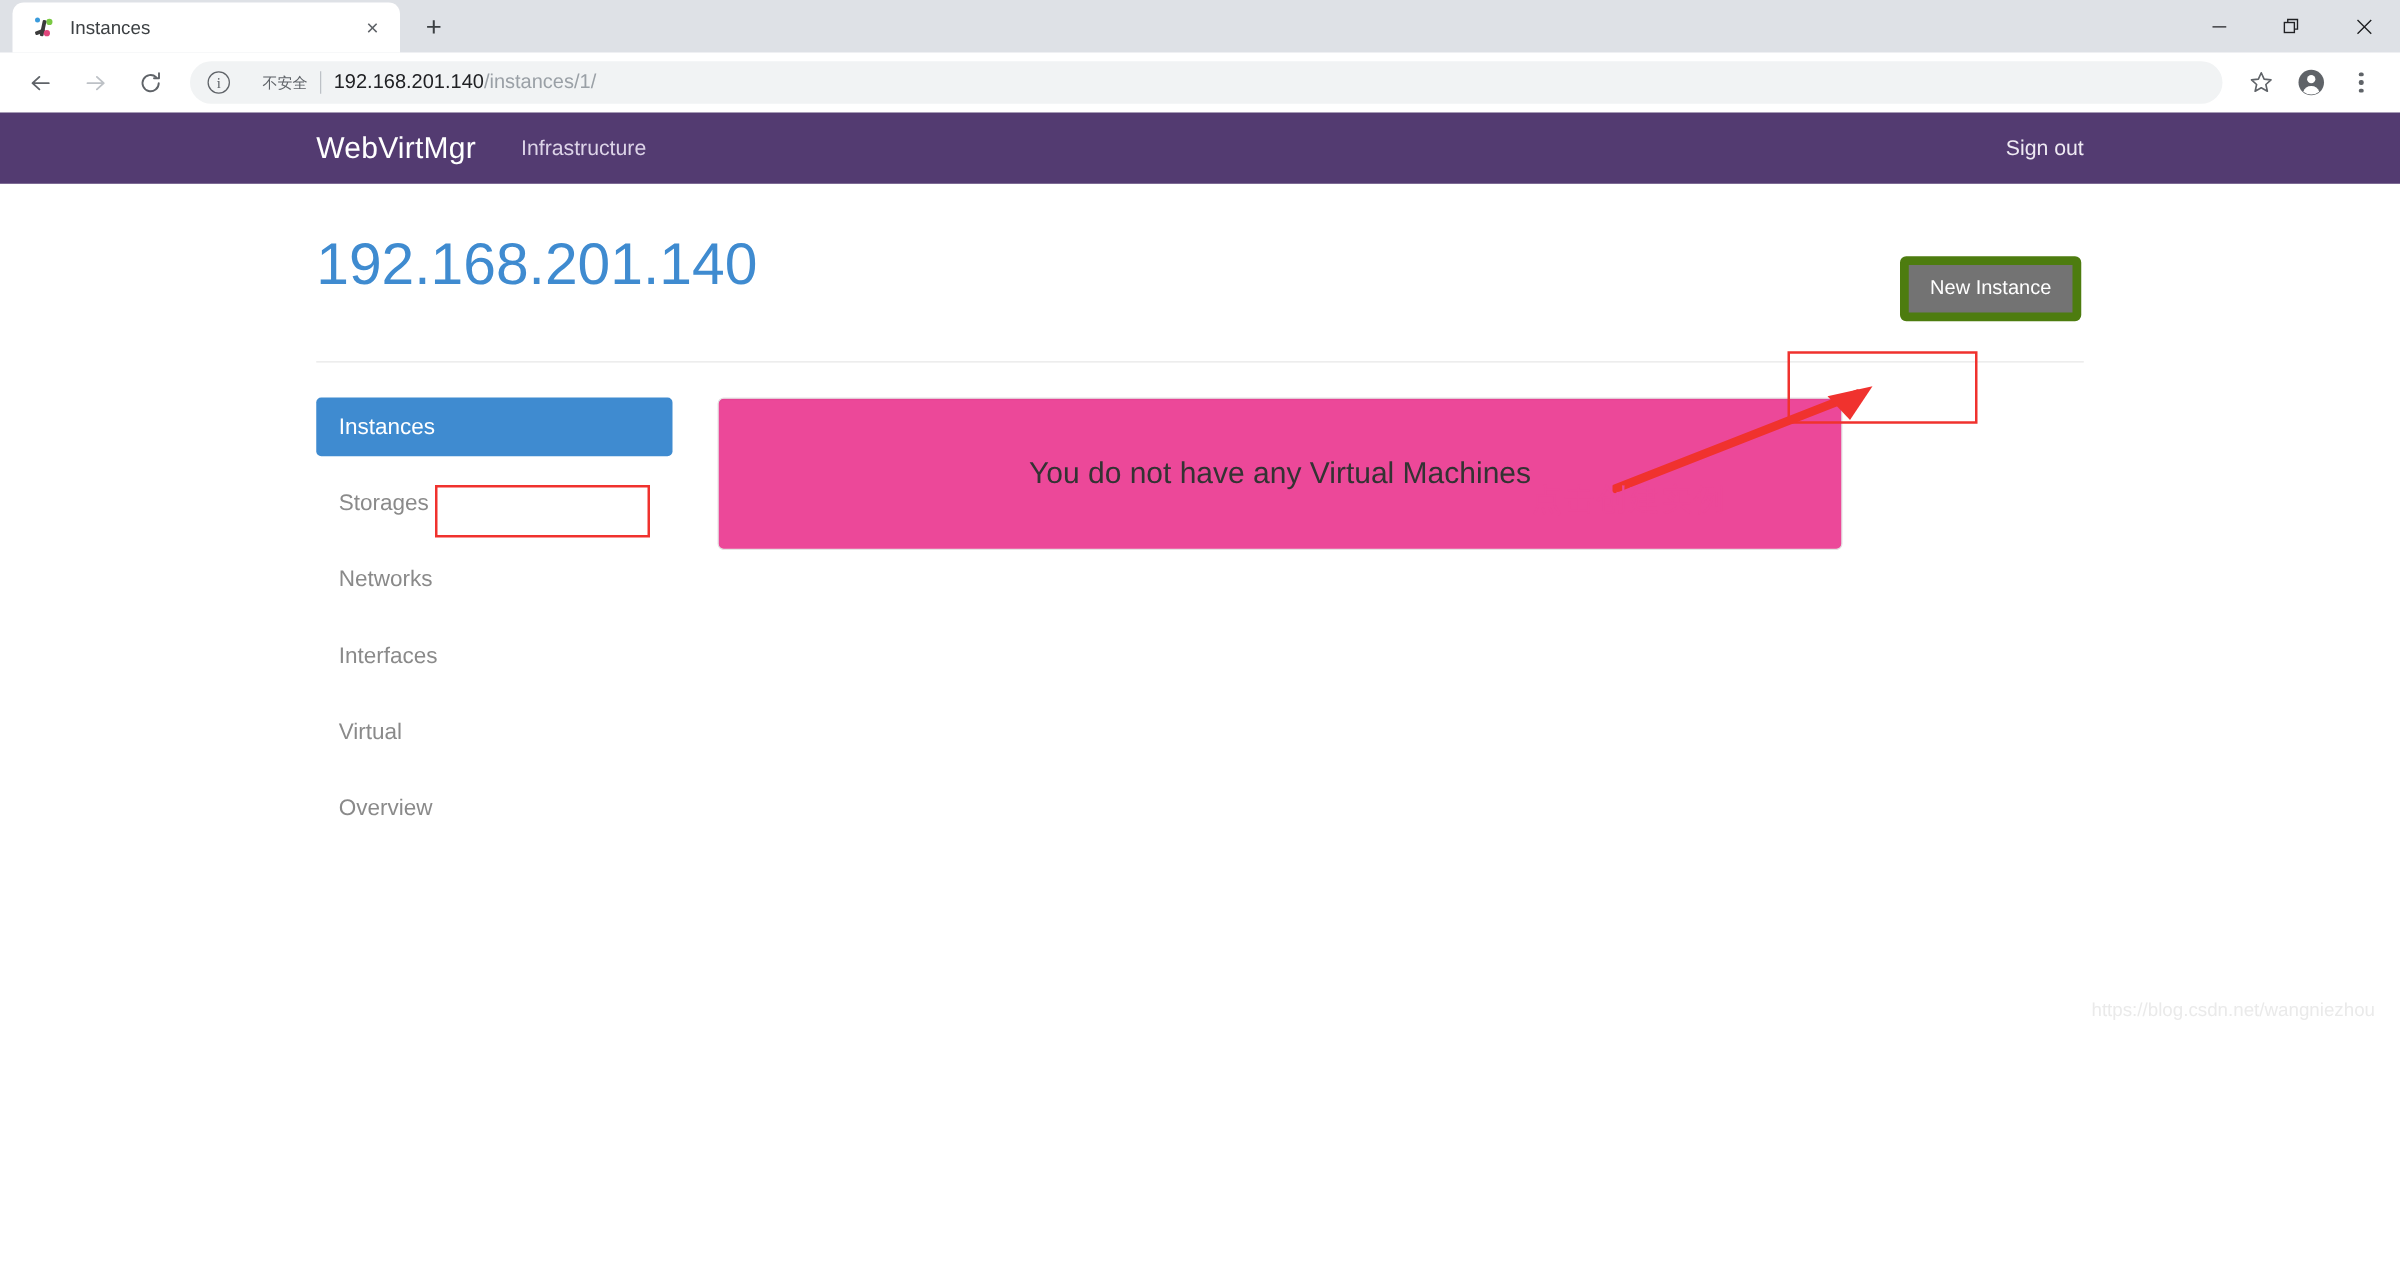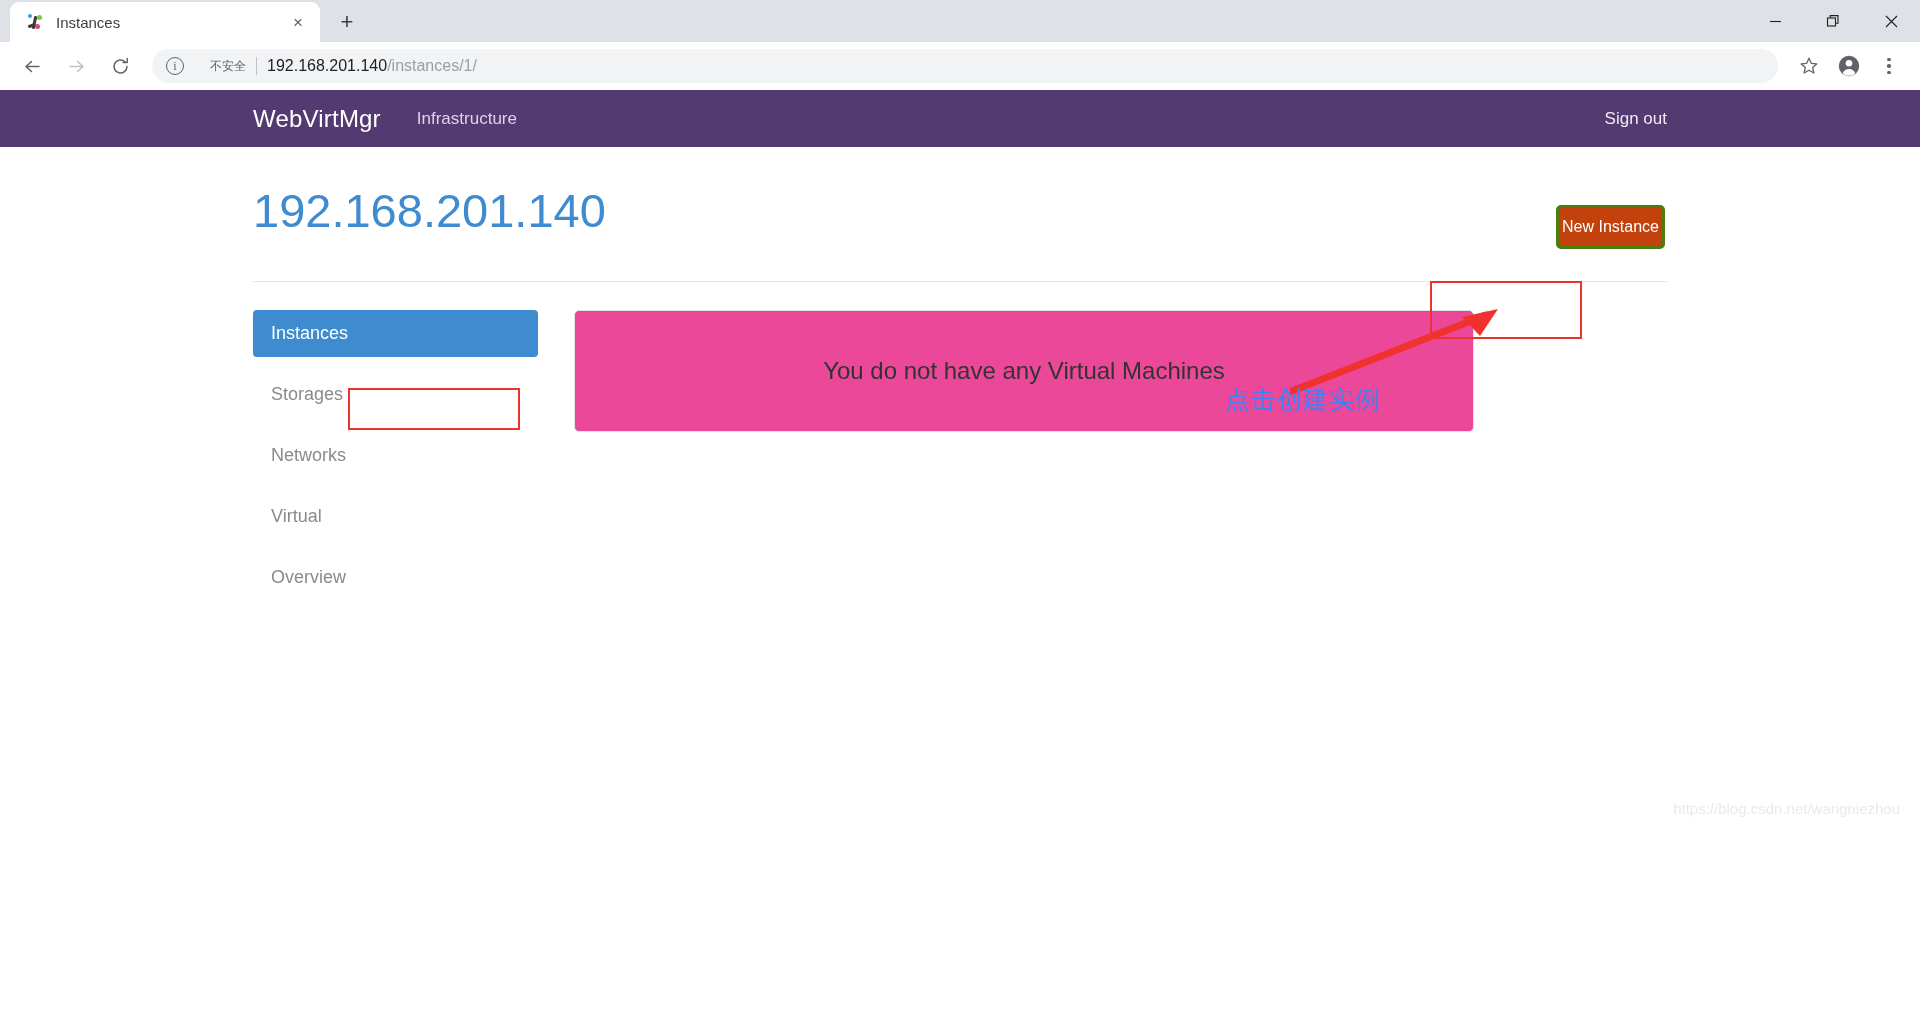--- a/index.html
+++ b/index.html
@@ -199,25 +199,25 @@
     padding-top: 38px;
   }
   .page-title {
     font-size: 47px;
     color: #3f8bd0;
     font-weight: normal;
     line-height: 1.1;
   }
   .head-actions { margin-left: auto; padding-top: 20px; padding-right: 2px; }
   .btn-new {
-    background: #c2410c;
-    border: 3px solid #4d7c0f;
+    background: #737373;
+    border: 7px solid #4d7c0f;
     color: #ffffff;
     font-size: 16px;
-    padding: 10px 3px;
+    padding: 10px 17px;
     border-radius: 5px;
     display: inline-block;
     line-height: 1.1;
   }
   .divider {
     border-top: 1px solid #e7e7e7;
     margin-top: 32px;
   }
 
   .content-row {
@@ -261,21 +261,21 @@
   
   .anno-box {
     position: absolute;
     border: 2px solid #f0322e;
     pointer-events: none;
   }
   #anno-btn-box { left: 1430px; top: 191px; width: 152px; height: 58px; }
   #anno-side-box { left: 348px; top: 298px; width: 172px; height: 42px; }
   .anno-text {
     position: absolute;
-    color: #3b82f6;
+    color: #ec4899;
     font-size: 25px;
     white-space: nowrap;
     left: 1225px;
     top: 293px;
     letter-spacing: 1px;
   }
   .anno-arrow {
     position: absolute;
     left: 1290px;
     top: 215px;
@@ -402,20 +402,21 @@
     </div>
 
     <div class="divider"></div>
 
     <div class="content-row">
 
       <nav class="sidebar">
         <a class="side-item active">Instances</a>
         <a class="side-item">Storages</a>
         <a class="side-item">Networks</a>
+        <a class="side-item">Interfaces</a>
         <a class="side-item">Virtual</a>
         <a class="side-item">Overview</a>
       </nav>
 
       <div class="main-panel">
         <div class="empty-box">You do not have any Virtual Machines</div>
       </div>
 
     </div>
   </div>

